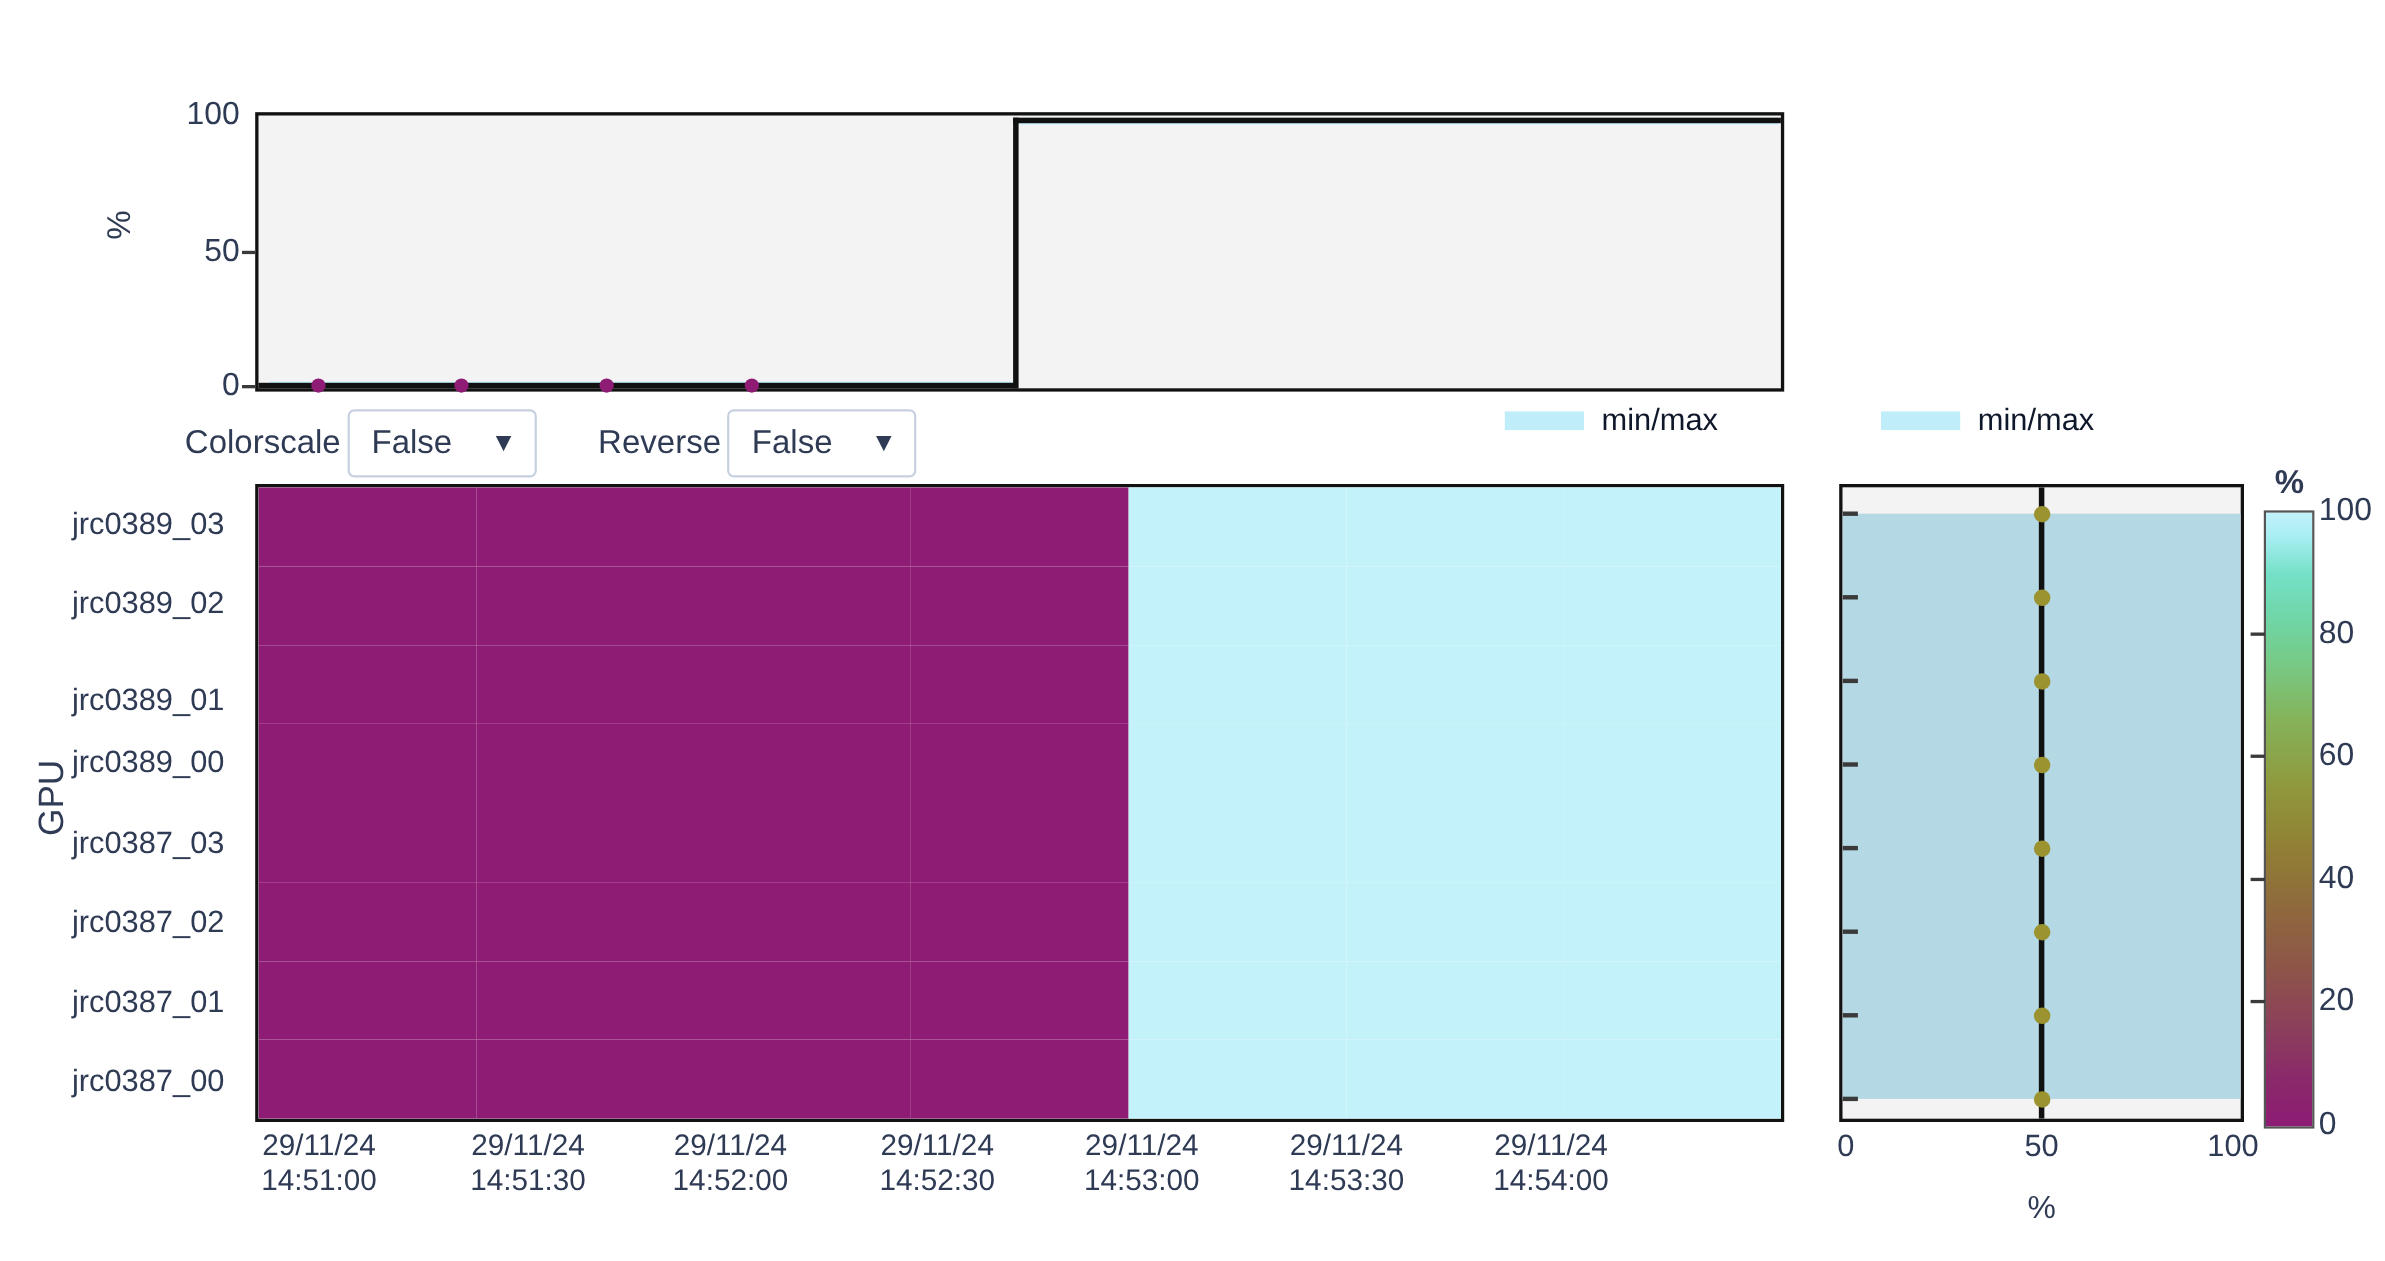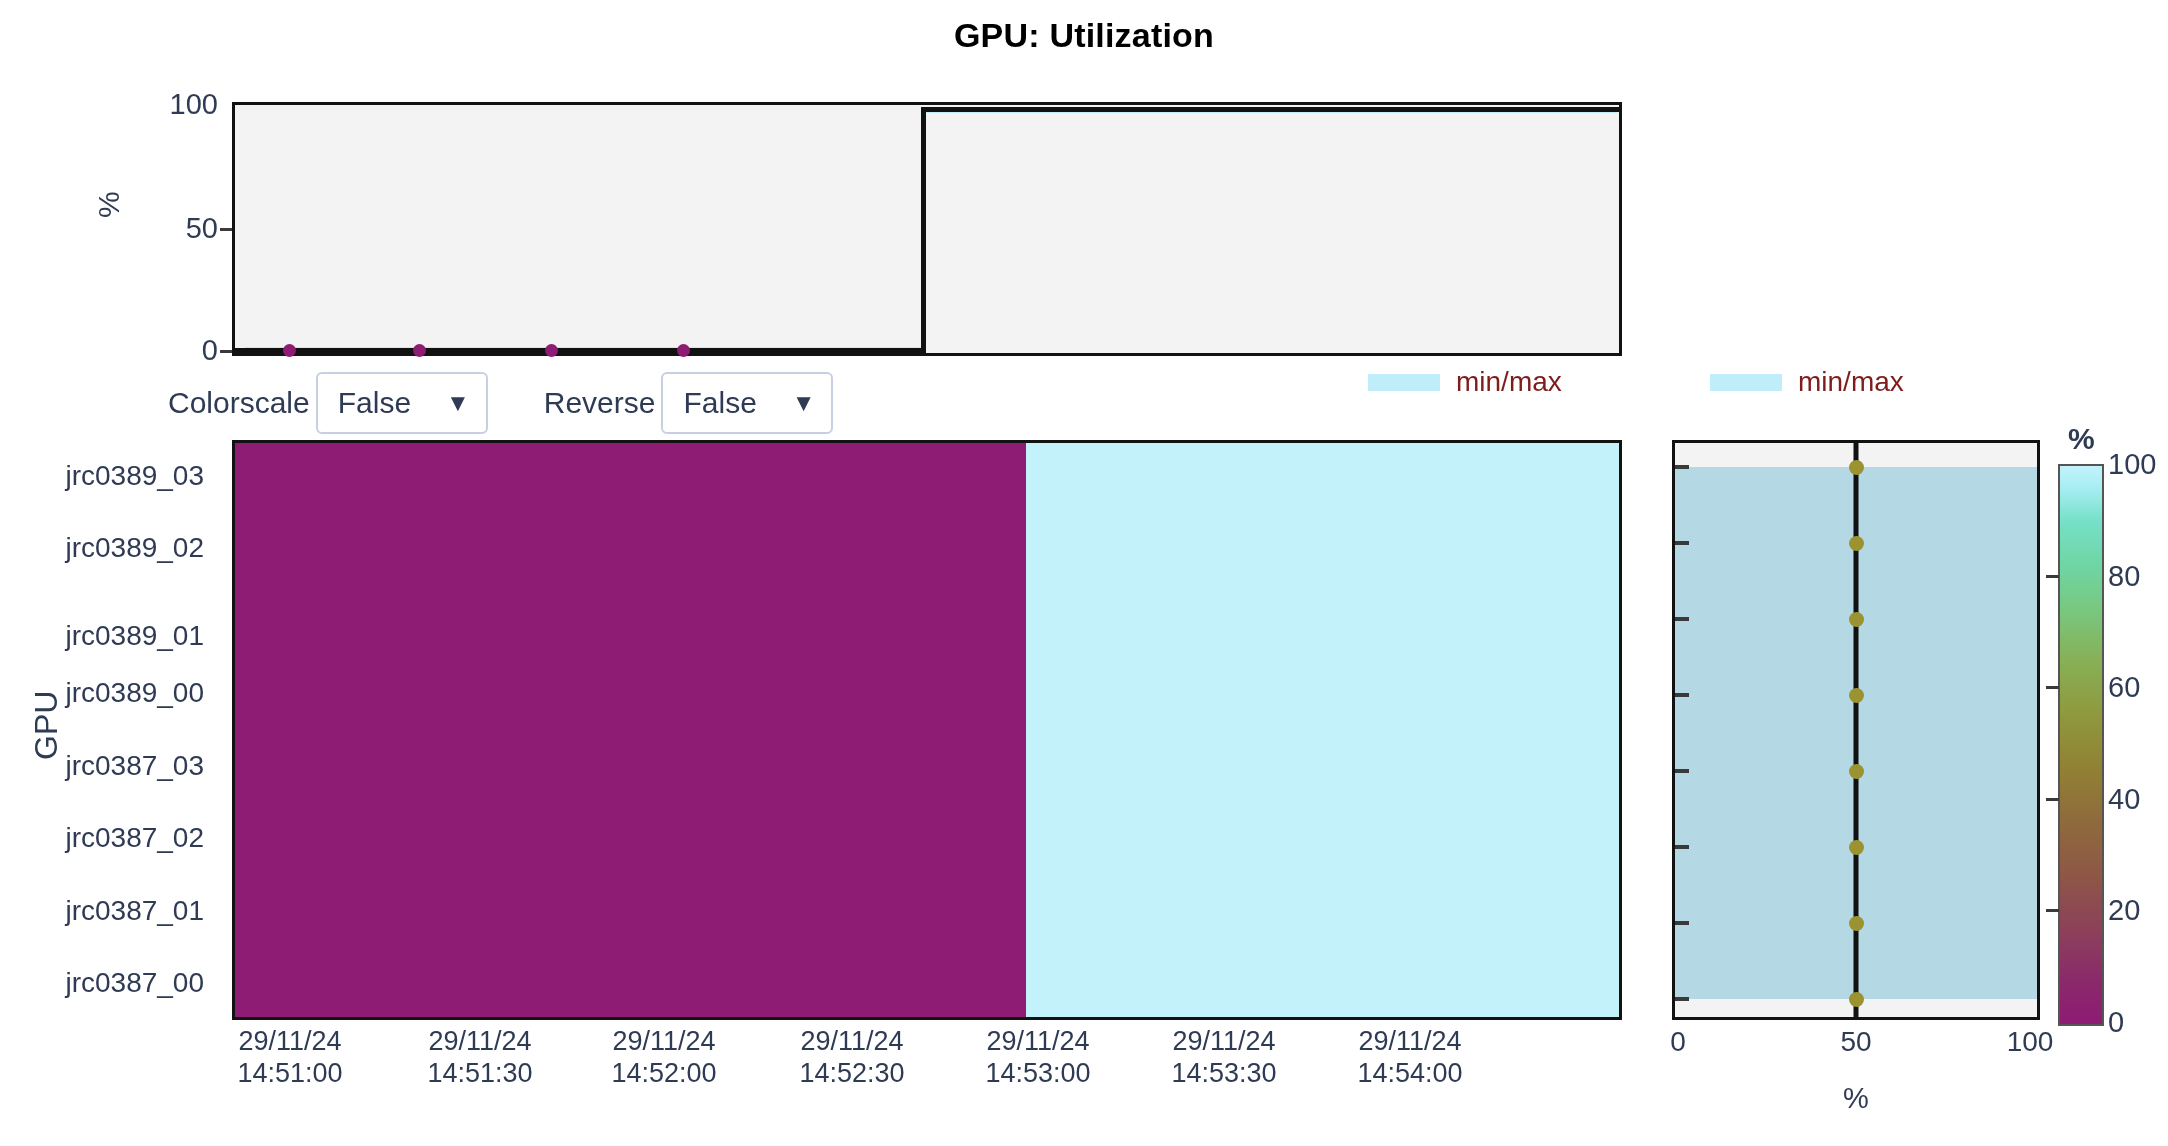--- a/index.html
+++ b/index.html
@@ -69,21 +69,21 @@
   }
   .legend .swatch-line {
     width: 72px; height: 17px; margin-right: 16px; position: relative;
   }
   .legend .swatch-line .bar {
     position: absolute; left: 0; top: 7px; width: 72px; height: 4px; background: #111;
   }
   .legend .swatch-line .dot {
     position: absolute; left: 28px; top: 2px; width: 15px; height: 15px; border-radius: 50%;
   }
-  .legend .ltext { font-size: 28px; color: #7f1d1d; }
+  .legend .ltext { font-size: 28px; color: #0f172a; }
 
   
   #controls { left: 168px; top: 372px; height: 62px; display: flex; align-items: center; }
   .ctl-label { font-size: 30px; color: #2f3b54; margin-right: 6px; }
   .ctl-select {
     border: 2px solid #c7d0e0; border-radius: 6px; background: #ffffff;
     height: 62px; min-width: 172px; display: flex; align-items: center;
     justify-content: space-between; padding: 0 16px 0 20px; box-sizing: border-box;
     margin-right: 56px;
   }
@@ -150,21 +150,20 @@
        #c3f2fb 100%);
   }
   .cb-tick { position: absolute; left: 2046px; width: 13px; height: 3px; background: #3a3a3a; }
   .cb-lab { position: absolute; left: 2108px; font-size: 29px; color: #2f3b54; transform: translateY(-50%); }
 </style>
 </head>
 <body>
 
 <div id="root">
 
-  <div class="abs" id="title">GPU: Utilization</div>
 
   <div class="abs" id="tl-ylabel">%</div>
 
   <div class="abs" id="tl-yticks">
     <div class="tl-ytick" style="top:88px;">100</div>
     <div class="tl-ytick" style="top:212px;">50</div>
     <div class="tl-ytick" style="top:334px;">0</div>
   </div>
   <div class="abs ytickmark" style="left:220px; top:228px;"></div>
   <div class="abs ytickmark" style="left:220px; top:350px;"></div>

